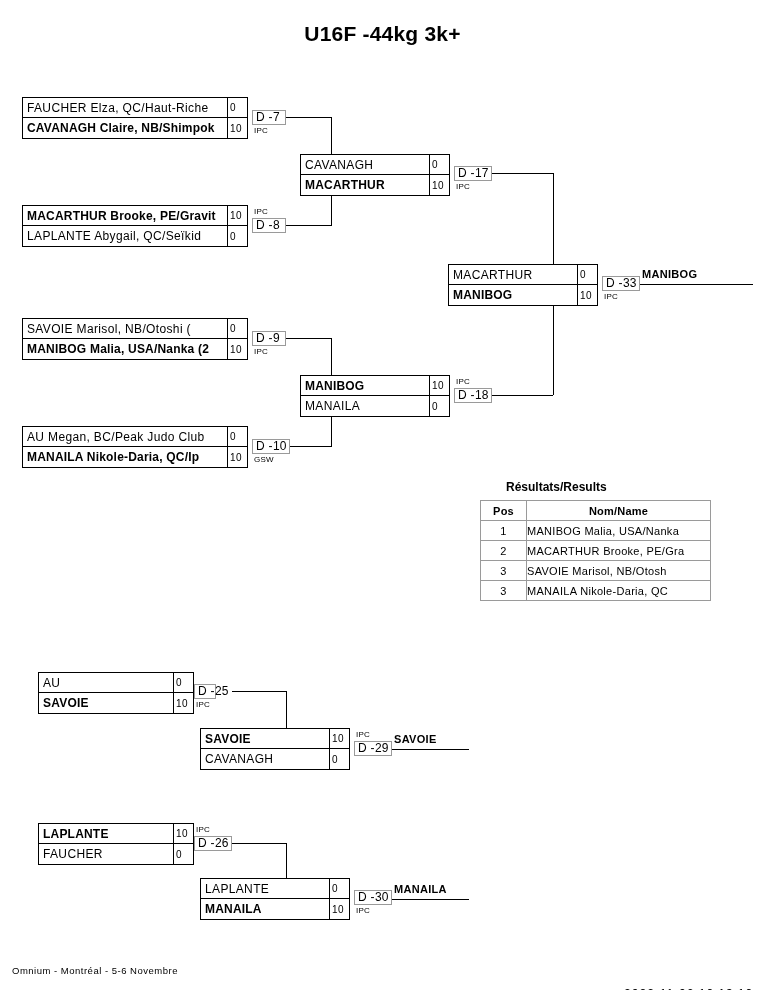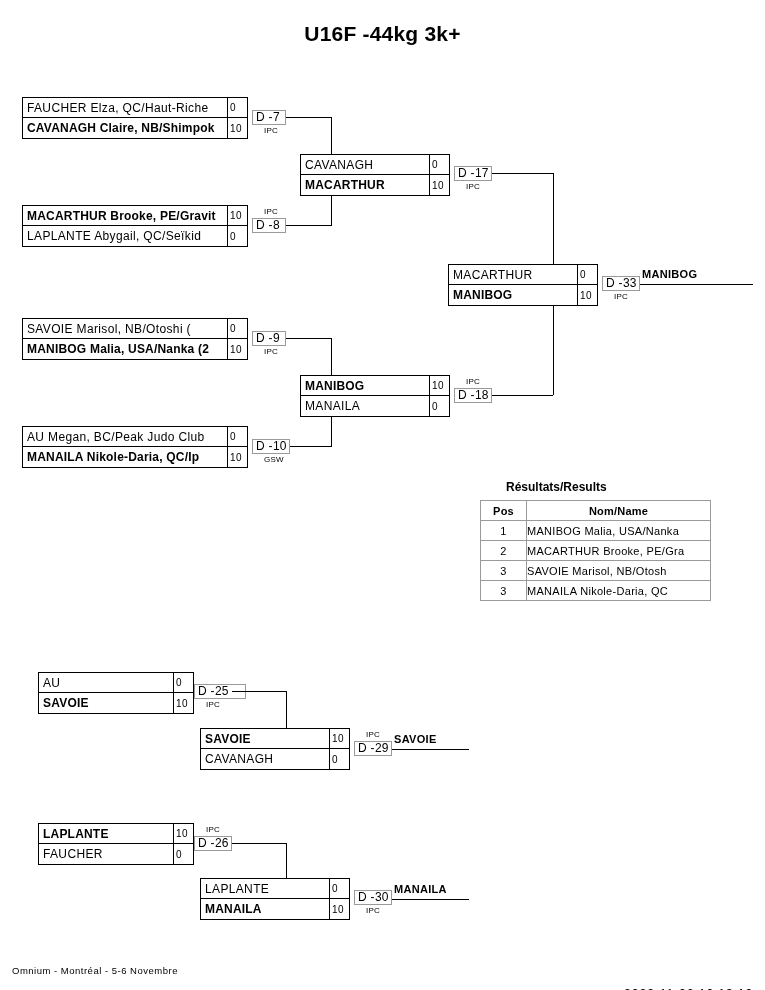--- a/index.html
+++ b/index.html
@@ -76,21 +76,20 @@
     padding: 0 3px;
     white-space: nowrap;
     letter-spacing: 0.3px;
   }
   .code {
     position: absolute;
     font-size: 8px;
     color: #000;
     white-space: nowrap;
     letter-spacing: 0.2px;
-    margin-left: 10px;
   }
 
   
   .hline {
     position: absolute;
     height: 1px;
     background: #000;
   }
   .vline {
     position: absolute;
@@ -298,21 +297,21 @@
   <div class="match" style="left:38px; top:672px; width:156px;">
     <div class="mrow top">
       <span class="pname">AU</span>
       <span class="pscore">0</span>
     </div>
     <div class="mrow">
       <span class="pname win">SAVOIE</span>
       <span class="pscore">10</span>
     </div>
   </div>
-  <div class="bout" style="left:194px; top:684px; width:52px;">D -25</div>
+  <div class="bout" style="left:194px; top:684px; width:22px;">D -25</div>
   <div class="code" style="left:196px; top:700px;">IPC</div>
   <div class="hline" style="left:232px; top:691px; width:54px;"></div>
   <div class="vline" style="left:286px; top:691px; height:57px;"></div>
 
   <div class="match" style="left:200px; top:728px; width:150px;">
     <div class="mrow top">
       <span class="pname win">SAVOIE</span>
       <span class="pscore">10</span>
     </div>
     <div class="mrow">

